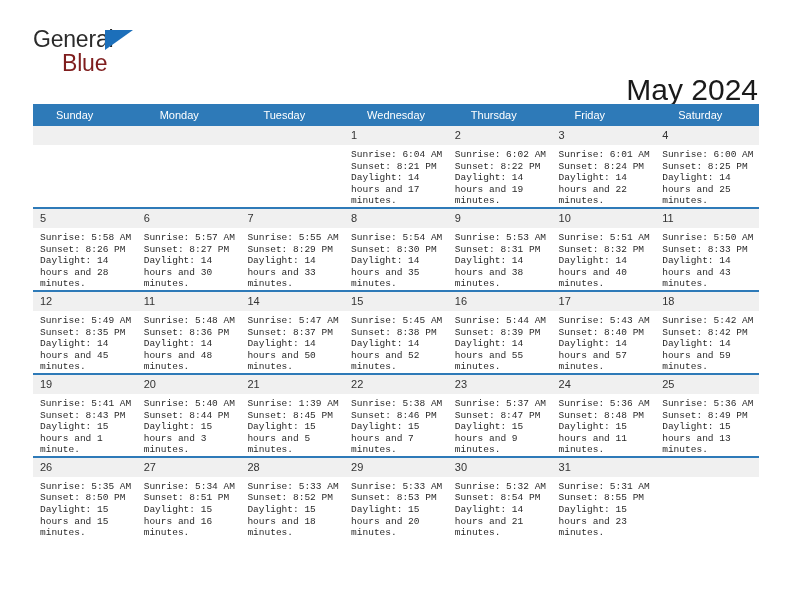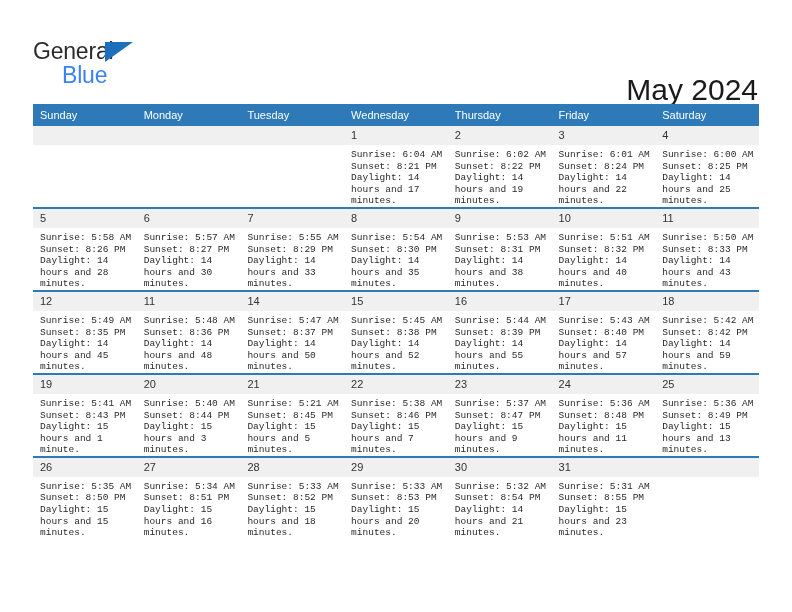--- a/index.html
+++ b/index.html
@@ -27,21 +27,21 @@
     position: absolute;
     left: 33px;
     top: 26px;
     right: 34px;
     height: 72px;
   }
 
   .logo {
     position: absolute;
     left: 0;
-    top: 12px;
+    top: 0;
     width: 200px;
     height: 56px;
   }
   .logo-general {
     position: absolute;
     left: 0;
     top: 0;
     font-size: 23px;
     letter-spacing: -0.2px;
     color: #2b2b2b;
@@ -55,21 +55,21 @@
     height: 0;
     border-left: 28px solid #1c6fba;
     border-bottom: 20px solid transparent;
   }
   .logo-blue {
     position: absolute;
     left: 29px;
     top: 24px;
     font-size: 23px;
     letter-spacing: -0.2px;
-    color: #3b82f6;
+    color: #7f1d1d;
     font-family: "Liberation Sans", sans-serif;
   }
 
   .title-block {
     position: absolute;
     right: 0;
     top: 0;
     text-align: right;
   }
   .month-title {
@@ -94,21 +94,21 @@
     width: 726px;
     border-collapse: collapse;
     table-layout: fixed;
   }
   .calendar th {
     background: #2e7ab8;
     color: #ffffff;
     font-size: 11px;
     font-weight: normal;
     text-align: left;
-    padding: 5px 0 5px 7px;
+    padding: 5px 0 5px 23px;
     height: 11px;
     border: none;
   }
   .calendar td {
     width: 103.71px;
     height: 76px;
     vertical-align: top;
     padding: 0;
     border: none;
     border-top: 2px solid #2e7ab8;
@@ -367,21 +367,21 @@
             <span class="daynum">20</span>
             <div class="cell-body">
               <div>Sunrise: 5:40 AM</div>
               <div>Sunset: 8:44 PM</div>
               <div class="daylight-line">Daylight: 15 hours and 3 minutes.</div>
             </div>
           </td>
           <td class="day-cell">
             <span class="daynum">21</span>
             <div class="cell-body">
-              <div>Sunrise: 5:21 AM</div>
+              <div>Sunrise: 1:39 AM</div>
               <div>Sunset: 8:45 PM</div>
               <div class="daylight-line">Daylight: 15 hours and 5 minutes.</div>
             </div>
           </td>
           <td class="day-cell">
             <span class="daynum">22</span>
             <div class="cell-body">
               <div>Sunrise: 5:38 AM</div>
               <div>Sunset: 8:46 PM</div>
               <div class="daylight-line">Daylight: 15 hours and 7 minutes.</div>

